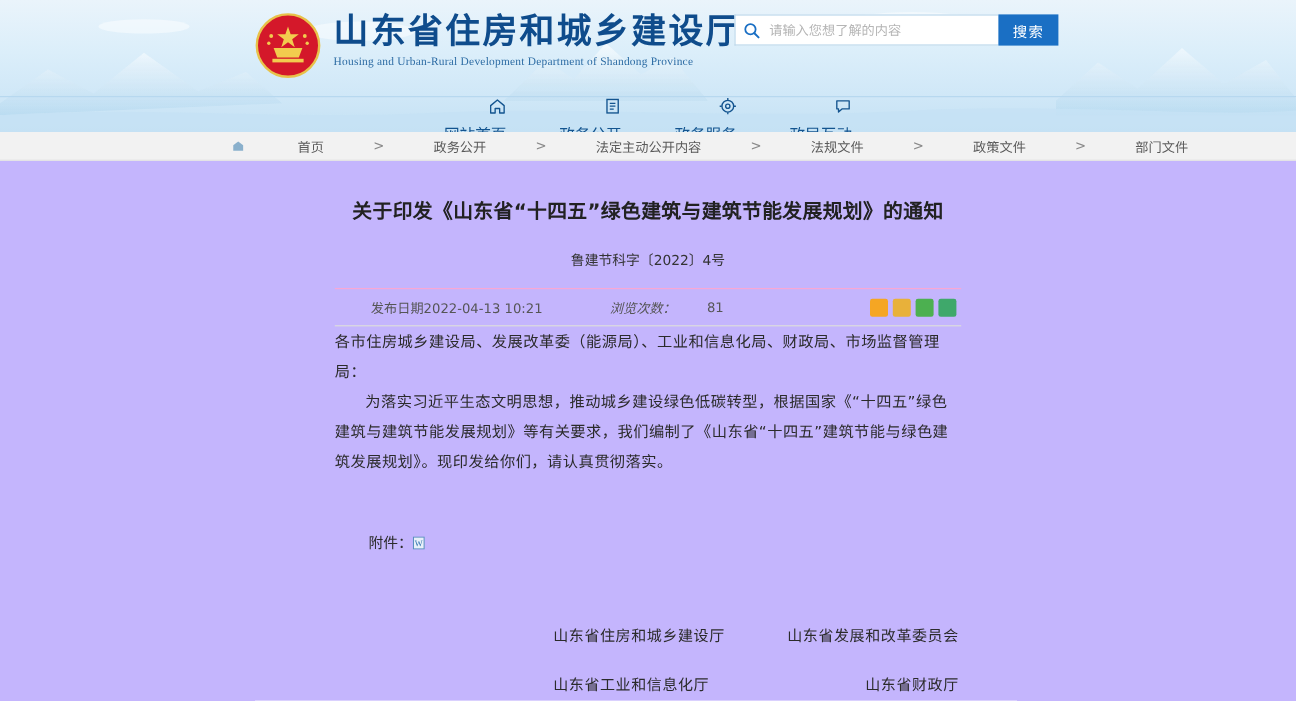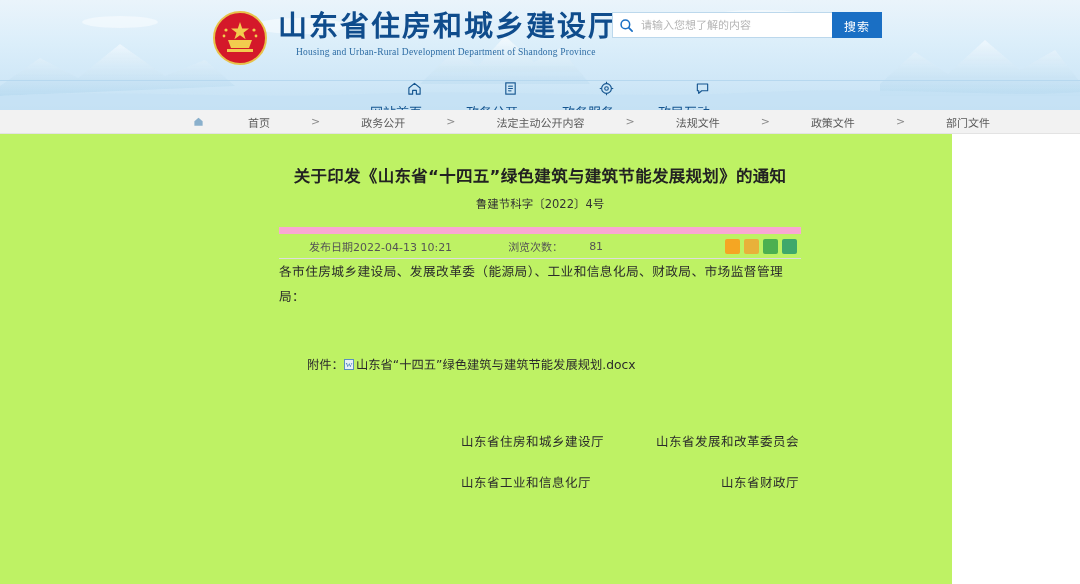--- a/index.html
+++ b/index.html
@@ -6,23 +6,23 @@
   * { box-sizing: border-box; }
   html, body {
     margin: 0; padding: 0;
     width: 1080px; height: 584px;
     font-family: "DejaVu Sans", "Liberation Sans", sans-serif;
     background: #ffffff;
     overflow: hidden;
   }
   .page {
     position: relative;
-    width: 952px;
+    width: 1080px;
     height: 584px;
-    background: #bef264;
+    background: #c4b5fd;
   }
 
   
   .header {
     position: relative;
     width: 1080px;
     height: 110px;
     background: linear-gradient(180deg, #eaf4fb 0%, #dbeefa 40%, #cfe7f7 75%, #c4e1f4 100%);
     overflow: hidden;
   }
@@ -58,21 +58,20 @@
     line-height: 36px;
     white-space: nowrap;
   }
   .site-subtitle {
     font-family: "Liberation Serif", serif;
     font-size: 9.5px;
     color: #2d6ca4;
     letter-spacing: .2px;
     margin-top: 3px;
     white-space: nowrap;
-    margin-left: 18px;
   }
 
   
   .search-wrap {
     position: absolute;
     right: 198px; top: 12px;
     display: flex;
     align-items: center;
     height: 26px;
   }
@@ -168,35 +167,35 @@
     font-size: 16.5px;
     font-weight: bold;
     color: #222;
     line-height: 26px;
     letter-spacing: .3px;
   }
   .doc-number {
     text-align: center;
     font-size: 11.5px;
     color: #333;
-    margin-top: 5px;
+    margin-top: 18px;
   }
   .meta-bar {
     margin-top: 16px;
-    border-top: 7px solid #f9a8d4;
+    border-top: 1px solid #f9a8d4;
     border-bottom: 1px solid #dddddd;
     height: 32px;
     display: flex;
     align-items: center;
     font-size: 11px;
     color: #555;
     position: relative;
   }
   .meta-date { margin-left: 30px; }
-  .meta-views { margin-left: 56px; }
+  .meta-views { margin-left: 56px; font-style: italic; }
   .share-icons {
     position: absolute;
     right: 4px;
     display: flex;
     gap: 4px;
     align-items: center;
   }
   .share-ico {
     width: 15px; height: 15px;
     border-radius: 2px;
@@ -383,27 +382,28 @@
         <span class="share-icons">
           <span class="share-ico" style="background:#f5a623;"></span>
           <span class="share-ico" style="background:#e8b13a;"></span>
           <span class="share-ico" style="background:#4cb050;"></span>
           <span class="share-ico" style="background:#3fa86b;"></span>
         </span>
       </div>
 
       <div class="body-text">
         <p>各市住房城乡建设局、发展改革委（能源局）、工业和信息化局、财政局、市场监督管理局：</p>
+        <p class="indent2">为落实习近平生态文明思想，推动城乡建设绿色低碳转型，根据国家《“十四五”绿色建筑与建筑节能发展规划》等有关要求，我们编制了《山东省“十四五”建筑节能与绿色建筑发展规划》。现印发给你们，请认真贯彻落实。</p>
       </div>
 
       <div class="attachment">
         <span>附件：</span><svg class="attach-icon" viewBox="0 0 10 11">
             <rect x="0.5" y="0.5" width="9" height="10" fill="#e8f0f8" stroke="#5b8fc0" stroke-width="1"></rect>
             <text x="5" y="8" font-size="7" text-anchor="middle" fill="#2a6fb0" font-family="Liberation Serif, serif">W</text>
-          </svg><a class="attach-link">山东省“十四五”绿色建筑与建筑节能发展规划.docx</a>
+          </svg>
       </div>
 
       <div class="signature">
         <div class="sig-row">
           <span class="sig-col-a">山东省住房和城乡建设厅</span>
           <span class="sig-col-b">山东省发展和改革委员会</span>
         </div>
         <div class="sig-row">
           <span class="sig-col-a">山东省工业和信息化厅</span>
           <span class="sig-col-b">山东省财政厅</span>

